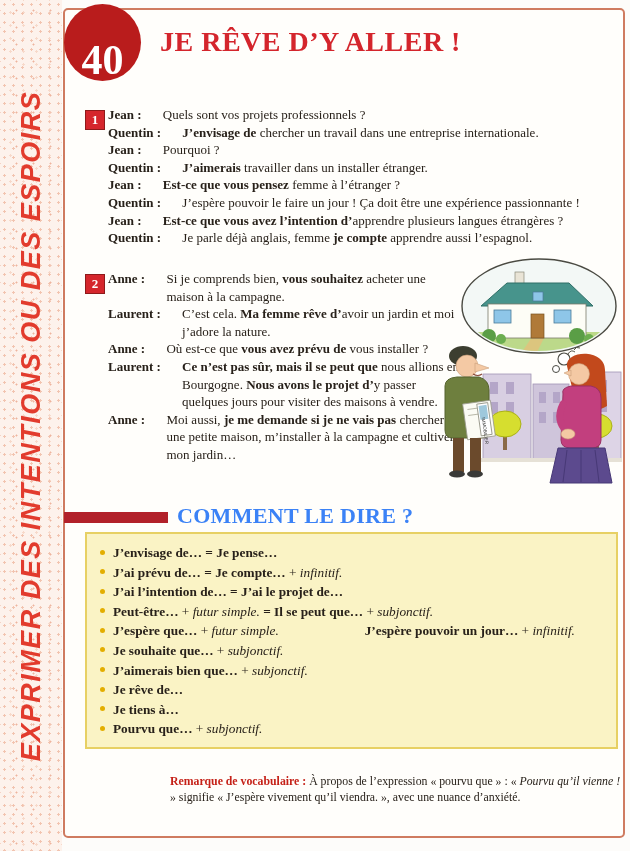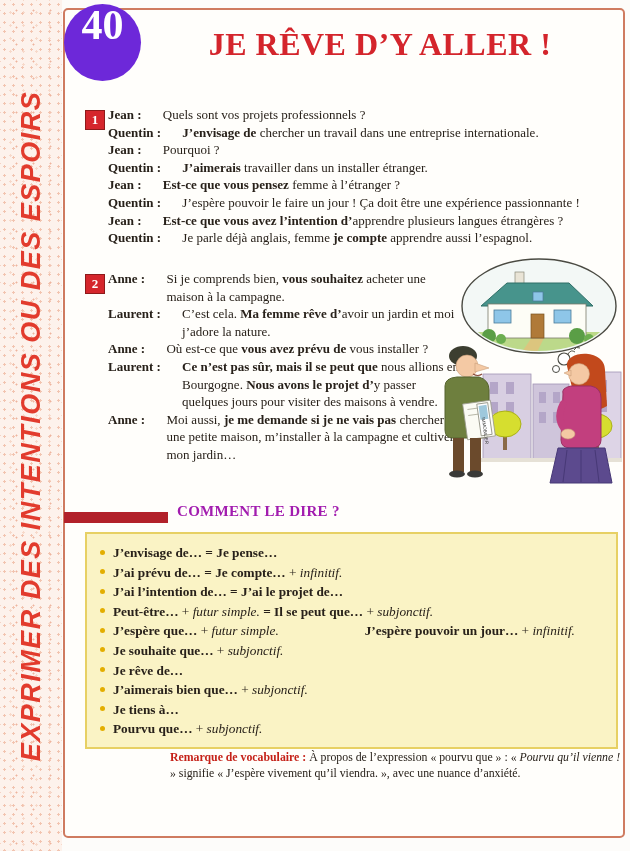--- a/index.html
+++ b/index.html
@@ -11,52 +11,52 @@
                      radial-gradient(#f7d9ca 1px, transparent 1.4px),
                      radial-gradient(#eeb49e 0.8px, transparent 1.2px);
     background-size:9px 9px,13px 13px,17px 17px;background-position:0 0,4px 6px,8px 2px;}
   .sidebar-text{position:absolute;top:50%;left:50%;transform:translate(-50%,-50%) rotate(-90deg);
     white-space:nowrap;font-family:"Liberation Sans", sans-serif;font-weight:bold;font-style:italic;
     font-size:27px;letter-spacing:1.5px;color:#e23b2d;}
   
   .frame{position:absolute;left:63px;top:8px;width:558px;height:826px;border:2px solid #cf7b60;
          border-radius:5px;background:#fffefb;}
   .unit-circle{position:absolute;left:64px;top:4px;width:77px;height:77px;border-radius:50%;
-    background:#6d28d9;display:flex;align-items:flex-start;justify-content:center;}
+    background:#b91c1c;display:flex;align-items:flex-end;justify-content:center;}
   .unit-circle span{color:#fff;font-weight:bold;font-size:42px;line-height:1;}
-  .title{position:absolute;left:160px;top:26px;width:440px;margin:0;text-align:center;
-    font-size:32px;font-weight:bold;color:#d4252c;letter-spacing:0.5px;}
+  .title{position:absolute;left:160px;top:26px;width:440px;margin:0;
+    font-size:28px;font-weight:bold;color:#d4252c;letter-spacing:0.5px;}
   
   .badge{position:absolute;width:18px;height:18px;background:#d5262c;border:1px solid #8e1a1a;
     color:#fff;font-weight:bold;font-size:13px;display:flex;align-items:center;justify-content:center;
     font-family:"Liberation Serif", serif;}
   .b1{left:85px;top:110px;} .b2{left:85px;top:274px;}
   .dlg{position:absolute;font-size:13px;line-height:17.6px;}
   .dlg1{left:108px;top:106px;width:506px;}
   .dlg2{left:108px;top:270px;width:352px;}
   .dline{display:flex;align-items:flex-start;}
   .speaker{font-weight:bold;white-space:pre;margin-right:4px;}
   .speech{flex:1;margin-left:14px;}
   .b{font-weight:bold;} .i{font-style:italic;}
   .gap{display:inline-block;width:86px;}
   
   .illustration{position:absolute;left:427px;top:254px;width:195px;height:230px;}
   
   .cld-bar{position:absolute;left:64px;top:512px;width:104px;height:11px;background:#b2212a;}
-  .cld-heading{position:absolute;left:177px;top:503px;margin:0;font-size:15px;font-weight:bold;
-    color:#a21caf;letter-spacing:0.3px;}
+  .cld-heading{position:absolute;left:177px;top:503px;margin:0;font-size:22px;font-weight:bold;
+    color:#3b82f6;letter-spacing:0.3px;}
   
   .ybox{position:absolute;left:85px;top:532px;width:533px;box-sizing:border-box;
     background:#faf3c5;border:2px solid #e7d064;padding:9px 12px 8px 13px;}
   .ybox ul{margin:0;padding:0;list-style:none;font-size:13.3px;line-height:19.6px;}
   .ybox li{padding-left:14px;text-indent:-14px;}
   .ybox li::before{content:"";display:inline-block;width:5px;height:5px;border-radius:50%;
     background:#e3ae00;margin-right:8px;vertical-align:2.5px;}
   
-  .remark{position:absolute;left:170px;top:750px;width:452px;font-size:11.8px;line-height:15.5px;}
+  .remark{position:absolute;left:170px;top:774px;width:452px;font-size:11.8px;line-height:15.5px;}
   .remark-label{font-weight:bold;color:#c52118;}
 </style>
 </head>
 <body>
 
 <div class="page">
 
   <div class="sidebar">
     <div class="sidebar-text">EXPRIMER DES INTENTIONS OU DES ESPOIRS</div>
   </div>
@@ -226,22 +226,22 @@
   <h2 class="cld-heading">COMMENT LE DIRE ?</h2>
 
   <div class="ybox">
     <ul id="expr-list">
         <li><span class="b">J’envisage de… = Je pense…</span></li>
         <li><span class="b">J’ai prévu de… = Je compte…</span><span> + </span><span class="i">infinitif.</span></li>
         <li><span class="b">J’ai l’intention de… = J’ai le projet de…</span></li>
         <li><span class="b">Peut-être…</span><span> + </span><span class="i">futur simple.</span><span> </span><span class="b">= Il se peut que…</span><span> + </span><span class="i">subjonctif.</span></li>
         <li><span class="b">J’espère que…</span><span> + </span><span class="i">futur simple.</span><span class="gap"></span><span class="b">J’espère pouvoir un jour…</span><span> + </span><span class="i">infinitif.</span></li>
         <li><span class="b">Je souhaite que…</span><span> + </span><span class="i">subjonctif.</span></li>
+        <li><span class="b">J’aimerais bien que…</span><span> + </span><span class="i">subjonctif.</span></li>
         <li><span class="b">Je rêve de…</span></li>
-        <li><span class="b">J’aimerais bien que…</span><span> + </span><span class="i">subjonctif.</span></li>
         <li><span class="b">Je tiens à…</span></li>
         <li><span class="b">Pourvu que…</span><span> + </span><span class="i">subjonctif.</span></li>
       </ul>
   </div>
 
   <div class="remark">
     <span class="remark-label">Remarque de vocabulaire :</span><span id="remark-body"><span> À propos de l’expression « pourvu que » : « </span><span class="i">Pourvu qu’il vienne !</span><span> » signifie « J’espère vivement qu’il viendra. », avec une nuance d’anxiété.</span></span>
   </div>
 
 </div>

